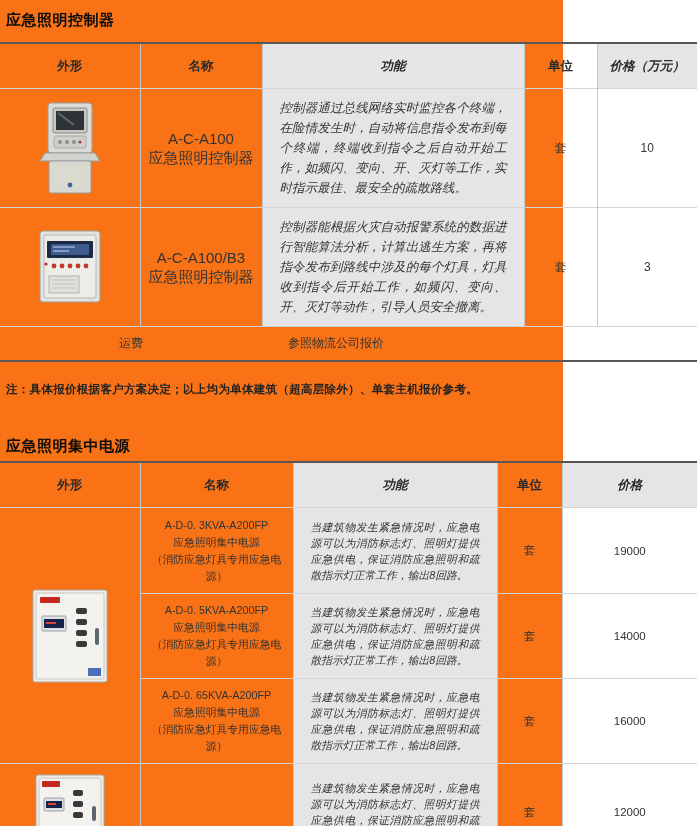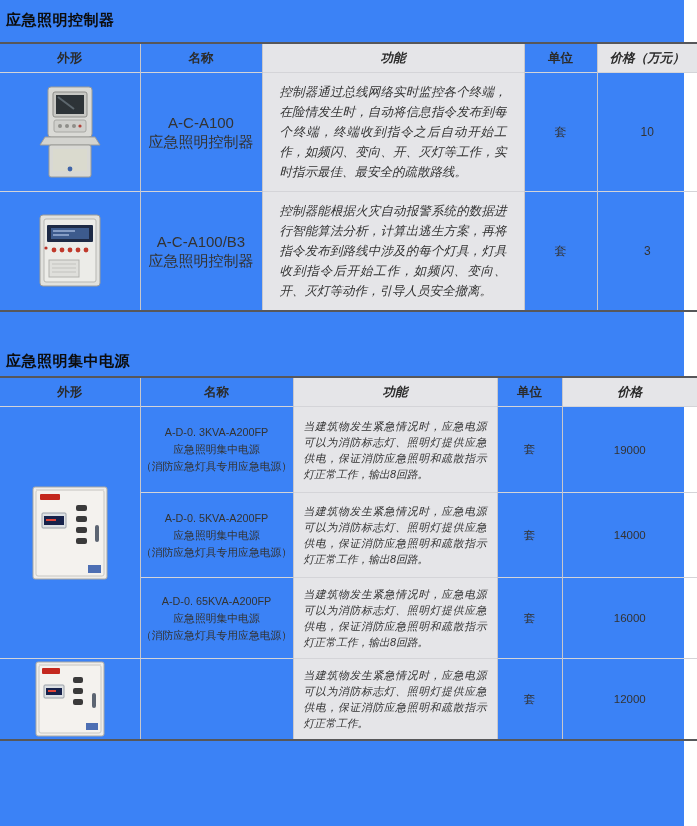--- a/index.html
+++ b/index.html
@@ -1,45 +1,45 @@
 <!DOCTYPE html>
 <html><head>
 <meta charset="utf-8">
 <style>
   html,body{margin:0;padding:0;background:#ffffff;}
   body{
     width:697px;height:826px;overflow:hidden;
     font-family:"Liberation Sans","DejaVu Sans",sans-serif;
     color:#333;-webkit-font-smoothing:antialiased;
   }
-  .page{position:relative;width:684px;height:826px;background:#3b82f6;}
+  .page{position:relative;width:563px;height:826px;background:#f97316;}
 
   .sec-title{
     font-size:15px;font-weight:bold;color:#0c0c0c;
     padding:11px 0 0 6px;letter-spacing:.5px;
   }
   table{
     width:697px;border-collapse:collapse;table-layout:fixed;
     border-top:2px solid #57575a;border-bottom:2px solid #57575a;
     margin-top:12px;
   }
   th,td{
     font-size:12px;color:#333;text-align:center;vertical-align:middle;
-    padding:0;word-break:break-all;
+    padding:8px;word-break:break-all;
   }
   th{font-weight:bold;font-size:12.5px;color:#2b2b2b;height:28px;}
   tr{border-bottom:1px solid #d4d4d8;}
   tr:last-child{border-bottom:none;}
   .vline{border-left:1px solid #c7c7cc;}
   .gray-bg{background:#e5e5e8;font-style:italic;}
   td.func{
     text-align:left;padding:9px 17px;line-height:20px;
     font-size:12.5px;color:#333;text-align:justify;
   }
-  .t2 td.func{font-size:10.8px;line-height:16px;padding:8px 10px;}
+  .t2 td.func{font-size:10.8px;line-height:16px;padding:8px 17px;}
   td.name{line-height:19px;font-size:15px;}
   .t2 td.name{font-size:10.8px;line-height:17px;}
   td.unit,td.price{font-size:12px;}
   .t2 td.unit,.t2 td.price{font-size:11.5px;}
 
   .r1{height:106px;}
   .r2{height:93px;}
   .fr{height:28px;}
   .fr td.flabel{font-size:12px;}
   .fr td.fvalue{text-align:left;padding-left:26px;font-size:12px;}
@@ -137,23 +137,28 @@
       </td>
       <td class="vline name">
         <div>A-C-A100/B3</div>
         <div>应急照明控制器</div>
       </td>
       <td class="vline func gray-bg">控制器能根据火灾自动报警系统的数据进行智能算法分析，计算出逃生方案，再将指令发布到路线中涉及的每个灯具，灯具收到指令后开始工作，如频闪、变向、开、灭灯等动作，引导人员安全撤离。</td>
       <td class="vline unit">套</td>
       <td class="vline price">3</td>
     </tr>
 
+    <tr class="fr">
+      <td colspan="2" class="flabel">运费</td>
+      <td colspan="3" class="fvalue">参照物流公司报价</td>
+    </tr>
   </tbody>
     </table>
 
+  <div class="note">注：具体报价根据客户方案决定；以上均为单体建筑（超高层除外）、单套主机报价参考。</div>
 
   <div class="sec-title sec2-title">应急照明集中电源</div>
 
   <table class="t2">
     <colgroup>
       <col style="width:140px">
         <col style="width:153px">
         <col style="width:204px">
       <col style="width:65px">
         <col style="width:135px">

